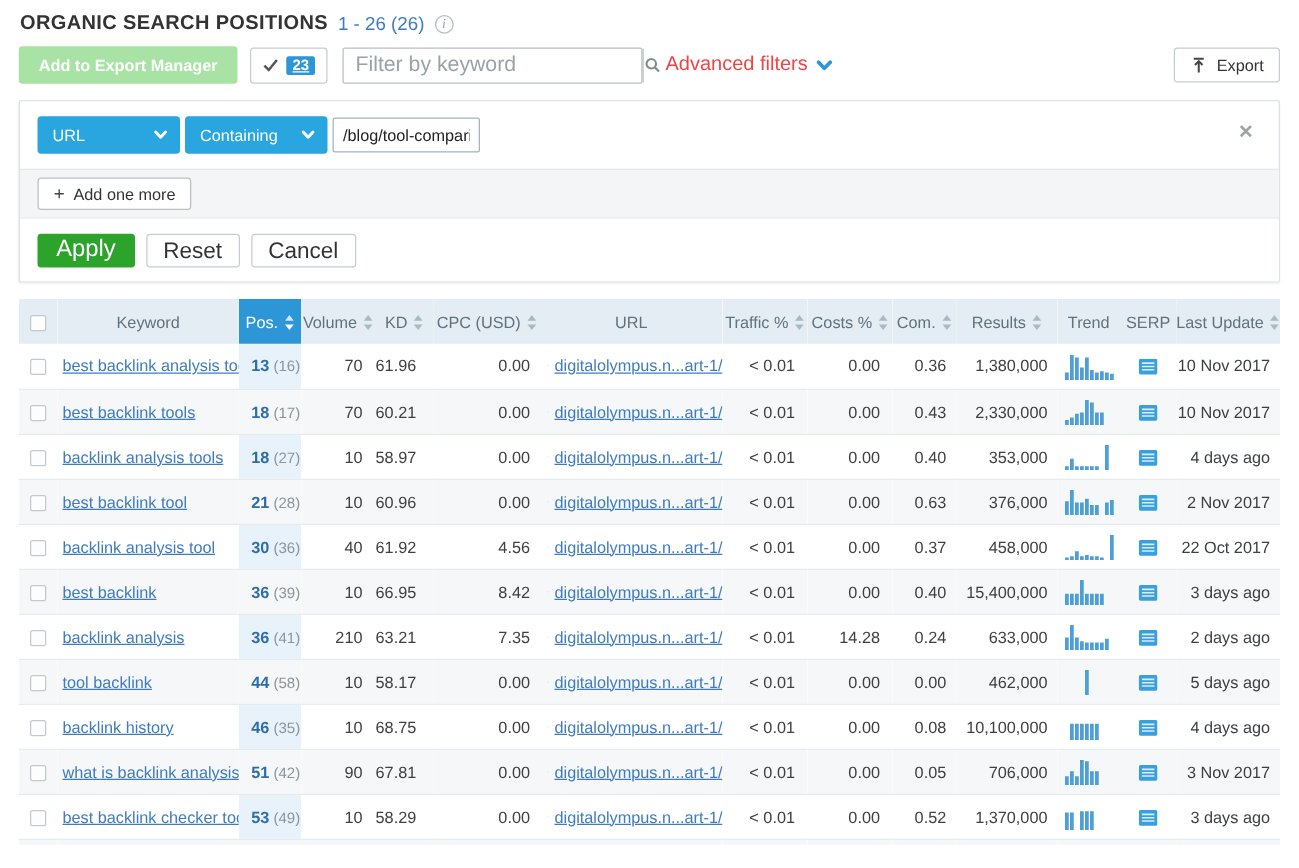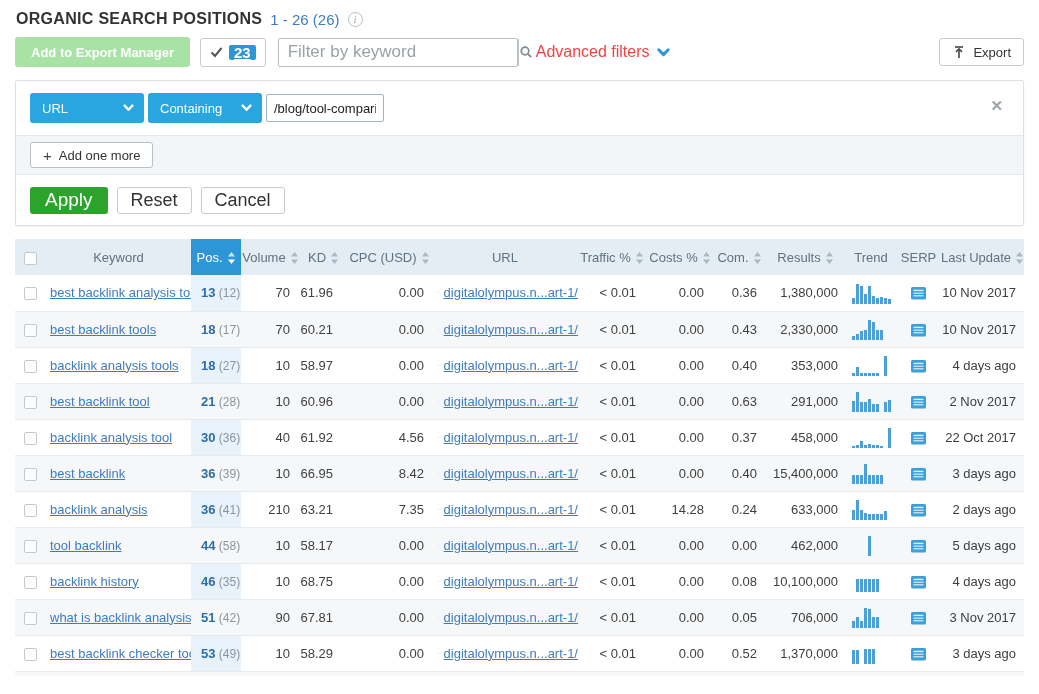--- a/index.html
+++ b/index.html
@@ -13,21 +13,21 @@
   .info-icon { width:15px; height:15px; border:1px solid #b6bfc6; border-radius:50%;
     color:#9aa4ab; font-family:"Liberation Serif", serif; font-style:italic; font-size:11px;
     line-height:13px; text-align:center; display:inline-block; }
 
   
   .toolbar { position:relative; display:flex; align-items:center; margin:8px 15px 0; height:30px; }
   .btn-export-manager { background:#a9e2a5; color:#fff; font-weight:bold; font-size:13px;
     border:none; border-radius:3px; height:30px; padding:0 16px; cursor:default; }
   .select-btn { margin-left:10px; height:29px; min-width:60px; padding:0 9px; background:#fff;
     border:1px solid #c6cdd2; border-radius:3px; display:flex; align-items:center; gap:6px; cursor:pointer; }
-  .count-badge { background:#2d96d6; color:#fff; font-size:15px; font-weight:bold;
+  .count-badge { background:#2d96d6; color:#fff; font-size:12px; font-weight:bold;
     padding:2px 5px; border-radius:2px; line-height:11px;text-decoration:underline; }
   .filter-box { margin-left:12px; width:240px; height:29px; border:1px solid #b9c0c5;
     border-radius:2px; display:flex; background:#fff; }
   .filter-box input { flex:1; border:none; outline:none; padding:0 9px; font-size:17px; color:#333;
     font-family:"Liberation Sans", sans-serif; background:transparent; }
   .filter-box input::placeholder { color:#98a2a9; }
   .search-seg { width:31px; border-left:1px solid #b9c0c5; display:flex; align-items:center; justify-content:center; cursor:pointer; }
   .advanced-link { margin-left:18px; display:flex; align-items:center; gap:7px;
     color:#ef4444; font-size:16px; cursor:pointer; }
   .btn-export { position:absolute; right:0; top:1px; height:28px; background:#fff;
@@ -227,21 +227,21 @@
             <th class="sortable"><span class="hl">Last Update</span><svg width="9" height="14" viewBox="0 0 9 14" class="sort-svg">
                 <path d="M4.5 1 L8 5.5 H1 Z" fill="#a9b9c2"></path>
                 <path d="M4.5 13 L1 8.5 H8 Z" fill="#a9b9c2"></path>
               </svg></th>
           </tr>
         </thead>
       <tbody>
           <tr>
             <td class="ac"><span class="cb"></span></td>
             <td class="al kw"><a>best backlink analysis tool</a></td>
-            <td class="al pos-col"><b>13</b><span class="prev"> (12)</span></td>
+            <td class="al pos-col"><b>13</b><span class="prev"> (16)</span></td>
             <td class="ar vol">70</td>
             <td class="ar kd">61.96</td>
             <td class="ar cpc">0.00</td>
             <td class="al url-cell">
               <span class="ucell">
                 <svg width="13" height="13" viewBox="0 0 13 13">
                   <rect width="13" height="13" rx="2" fill="#49abe3"></rect>
                   <path d="M4.1 8.9 L8.7 4.3 M5.4 4.3 H8.7 V7.6" fill="none" stroke="#fff" stroke-width="1.4"></path>
                 </svg>
                 <a>digitalolympus.n...art-1/</a>
@@ -369,21 +369,21 @@
                 <svg width="13" height="13" viewBox="0 0 13 13">
                   <rect width="13" height="13" rx="2" fill="#49abe3"></rect>
                   <path d="M4.1 8.9 L8.7 4.3 M5.4 4.3 H8.7 V7.6" fill="none" stroke="#fff" stroke-width="1.4"></path>
                 </svg>
                 <a>digitalolympus.n...art-1/</a>
               </span>
             </td>
             <td class="ar traffic">&lt; 0.01</td>
             <td class="ar costs">0.00</td>
             <td class="ar com">0.63</td>
-            <td class="ar results">291,000</td>
+            <td class="ar results">376,000</td>
             <td class="ac">
               <div class="trend">
                 <span class="bar" style="height: 11px;"></span>
                 <span class="bar" style="height: 20px;"></span>
                 <span class="bar" style="height: 10px;"></span>
                 <span class="bar" style="height: 10px;"></span>
                 <span class="bar" style="height: 13px;"></span>
                 <span class="bar" style="height: 8px;"></span>
                 <span class="bar" style="height: 8px;"></span>
                 <span class="bar" style="height: 0px;"></span>

